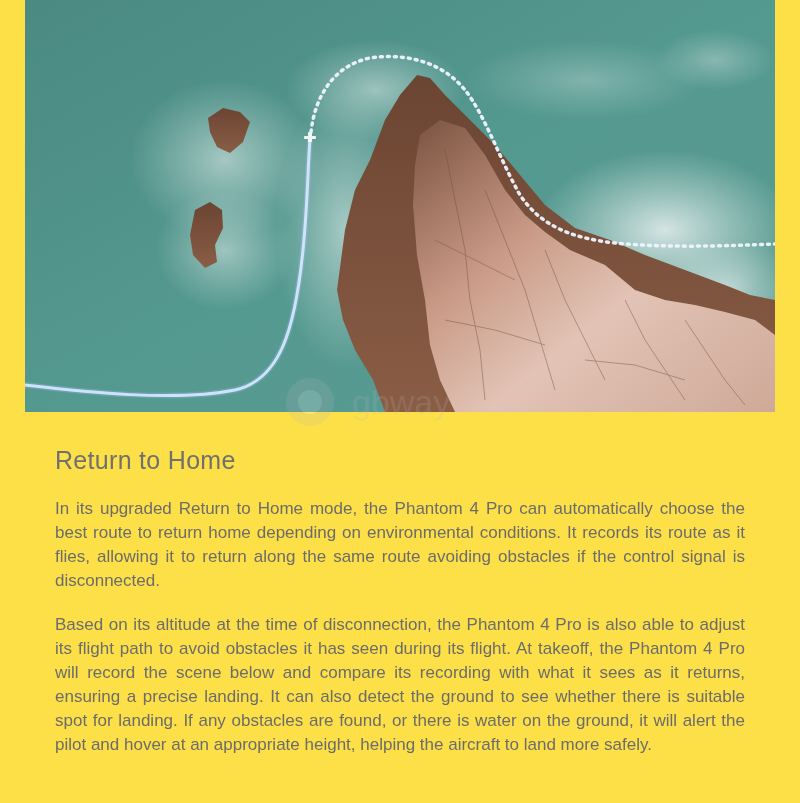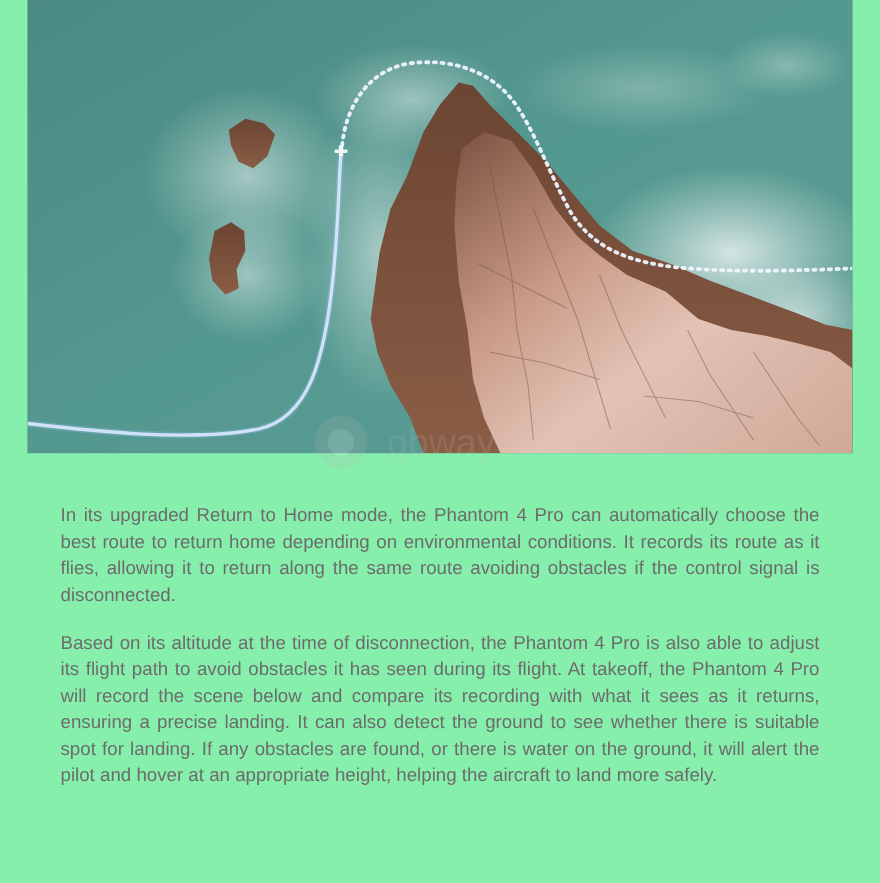--- a/index.html
+++ b/index.html
@@ -7,21 +7,21 @@
       padding: 0;
       background: #ffffff;
       width: 800px;
       height: 803px;
       overflow: hidden;
     }
     .page {
       position: relative;
       width: 800px;
       height: 803px;
-      background: #86efac;
+      background: #fde047;
     }
     .hero {
       position: absolute;
       left: 25px;
       top: 0;
       width: 750px;
       height: 412px;
       overflow: hidden;
       background: #4f8f86;
     }
@@ -135,17 +135,18 @@
     </svg>
   </div>
 
   <svg class="watermark" viewBox="0 0 250 60" xmlns="http://www.w3.org/2000/svg">
     <circle cx="28" cy="30" r="24" fill="#b8b8b8"></circle>
     <circle cx="28" cy="30" r="12" fill="#ffffff"></circle>
     <text x="70" y="42" font-size="34" fill="#b8b8b8" font-family="Liberation Sans, sans-serif">gbway</text>
   </svg>
 
   <div class="content">
+    <h2 class="title">Return to Home</h2>
     <p class="para para-1">In its upgraded Return to Home mode, the Phantom 4 Pro can automatically choose the best route to return home depending on environmental conditions. It records its route as it flies, allowing it to return along the same route avoiding obstacles if the control signal is disconnected.</p>
     <p class="para para-2">Based on its altitude at the time of disconnection, the Phantom 4 Pro is also able to adjust its flight path to avoid obstacles it has seen during its flight. At takeoff, the Phantom 4 Pro will record the scene below and compare its recording with what it sees as it returns, ensuring a precise landing. It can also detect the ground to see whether there is suitable spot for landing. If any obstacles are found, or there is water on the ground, it will alert the pilot and hover at an appropriate height, helping the aircraft to land more safely.</p>
   </div>
 
 </div>
 
 </body></html>

